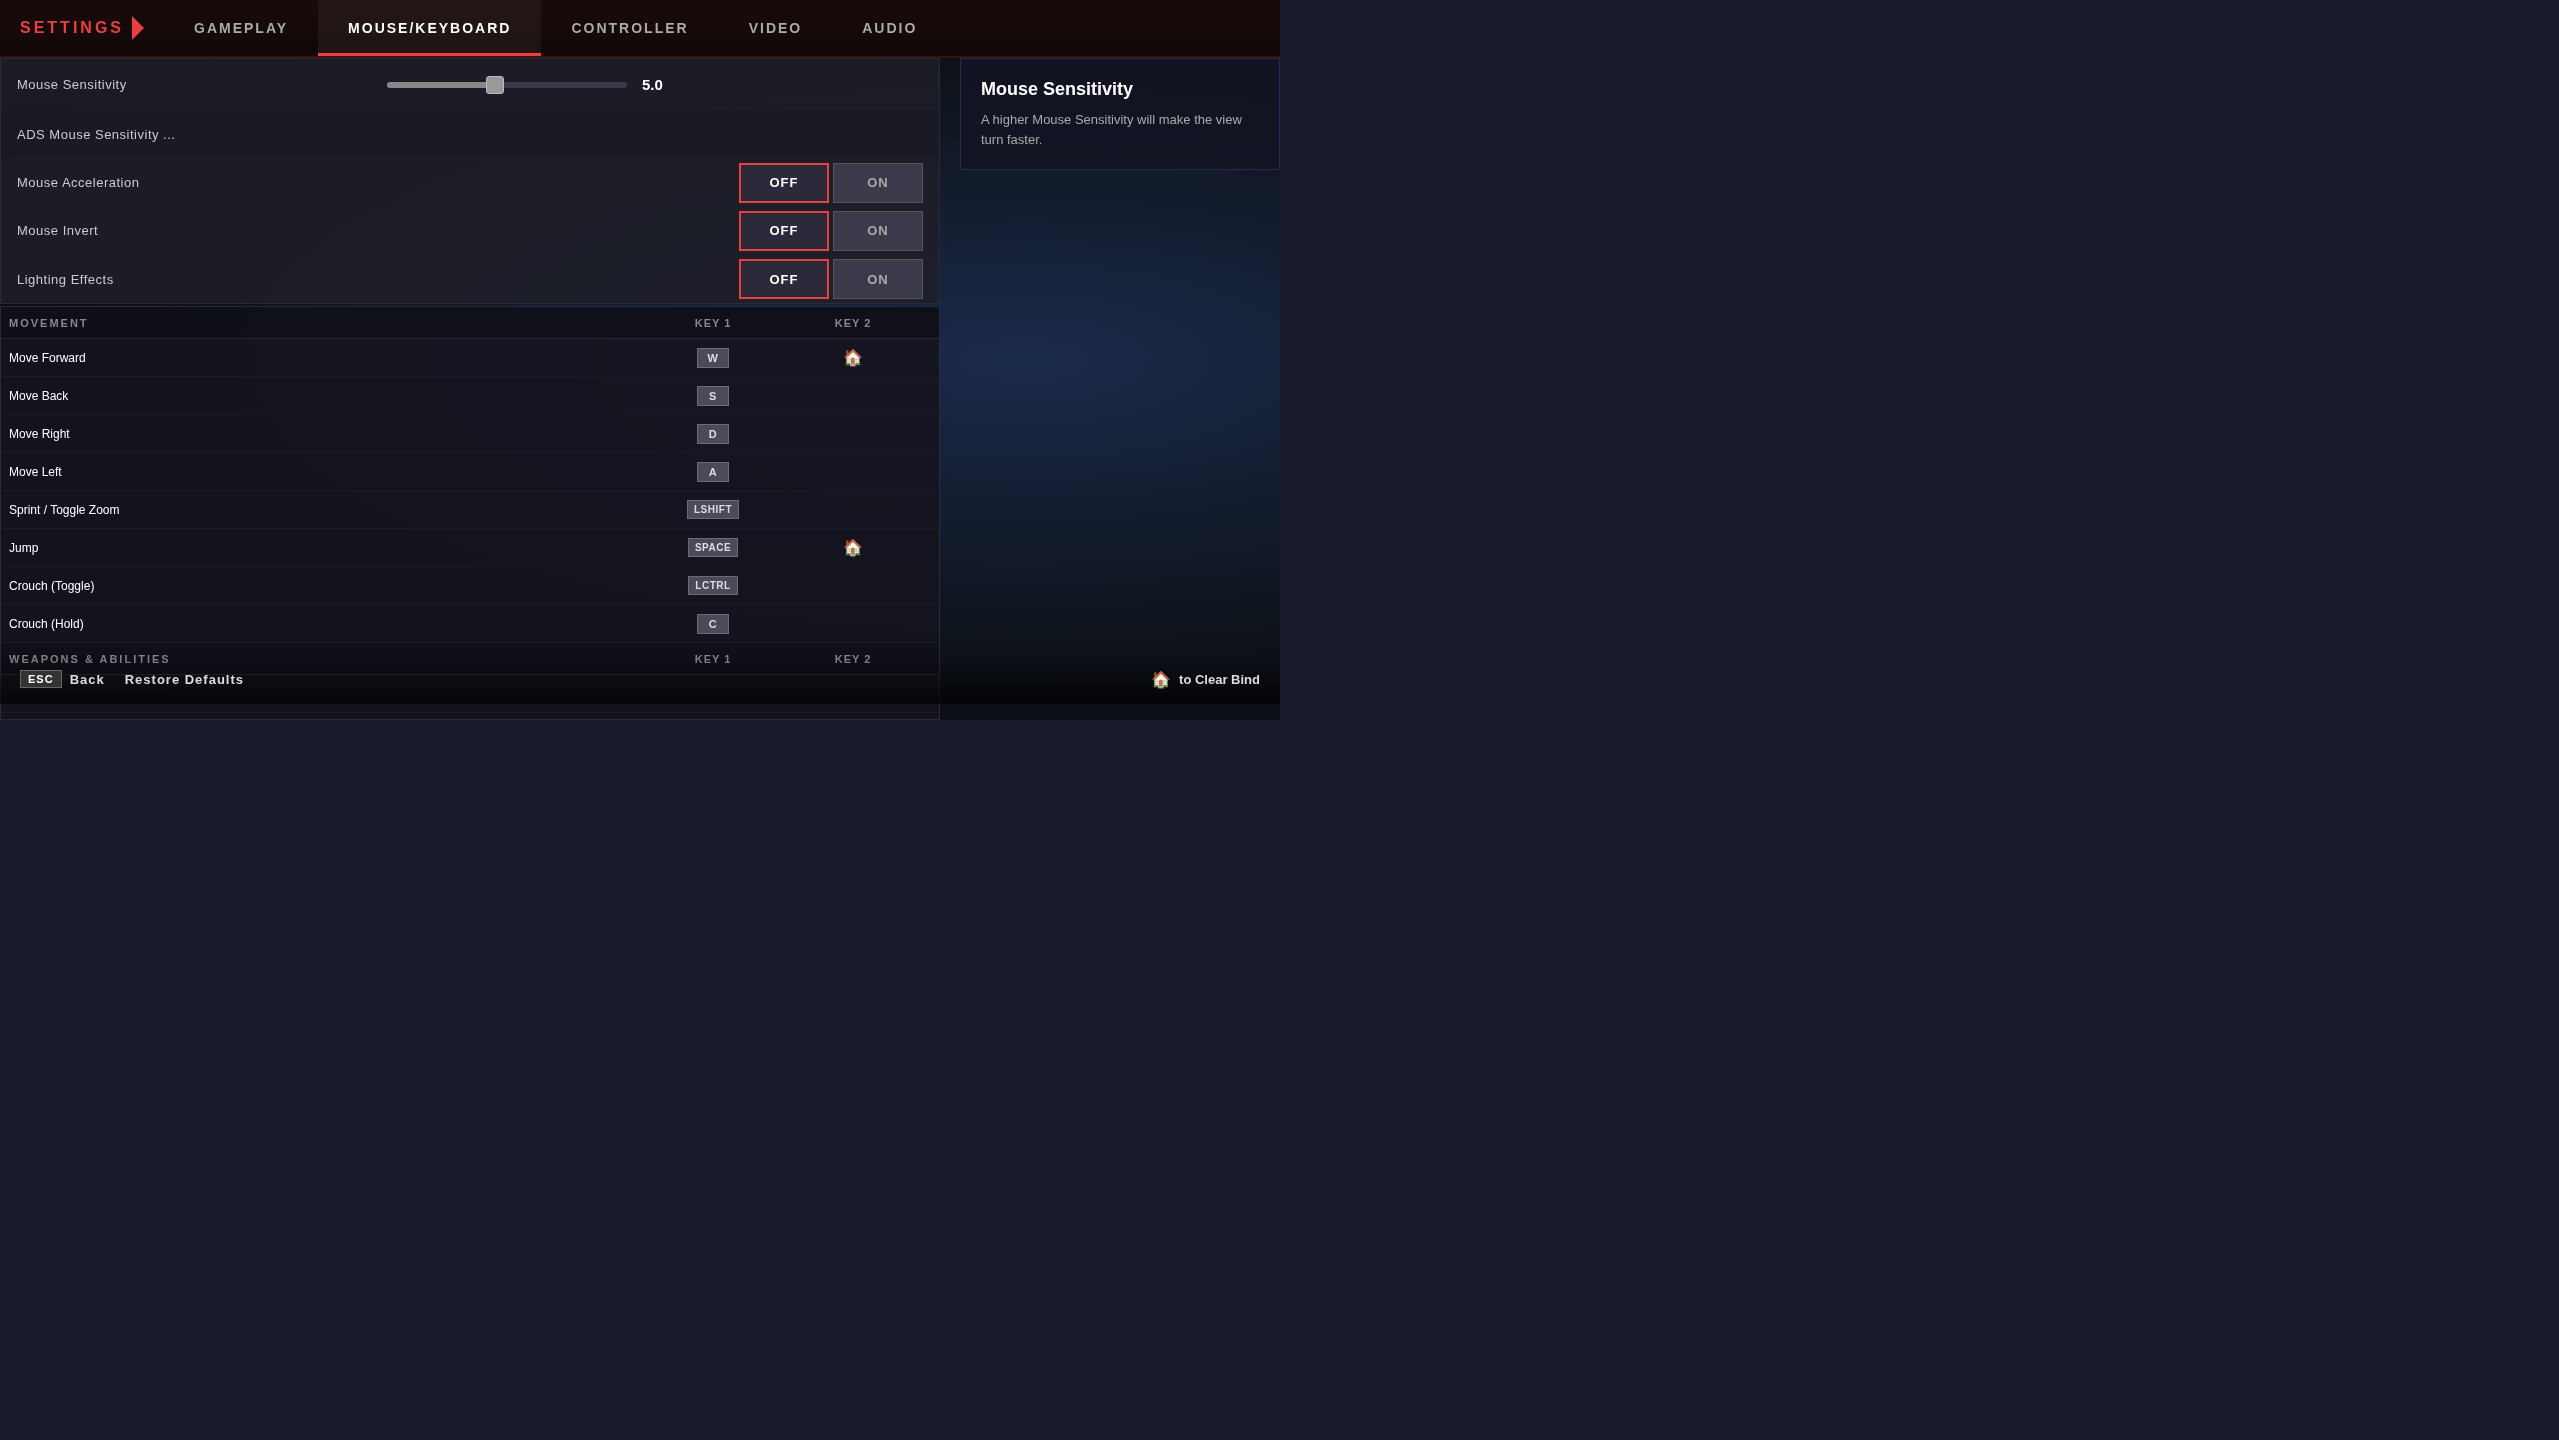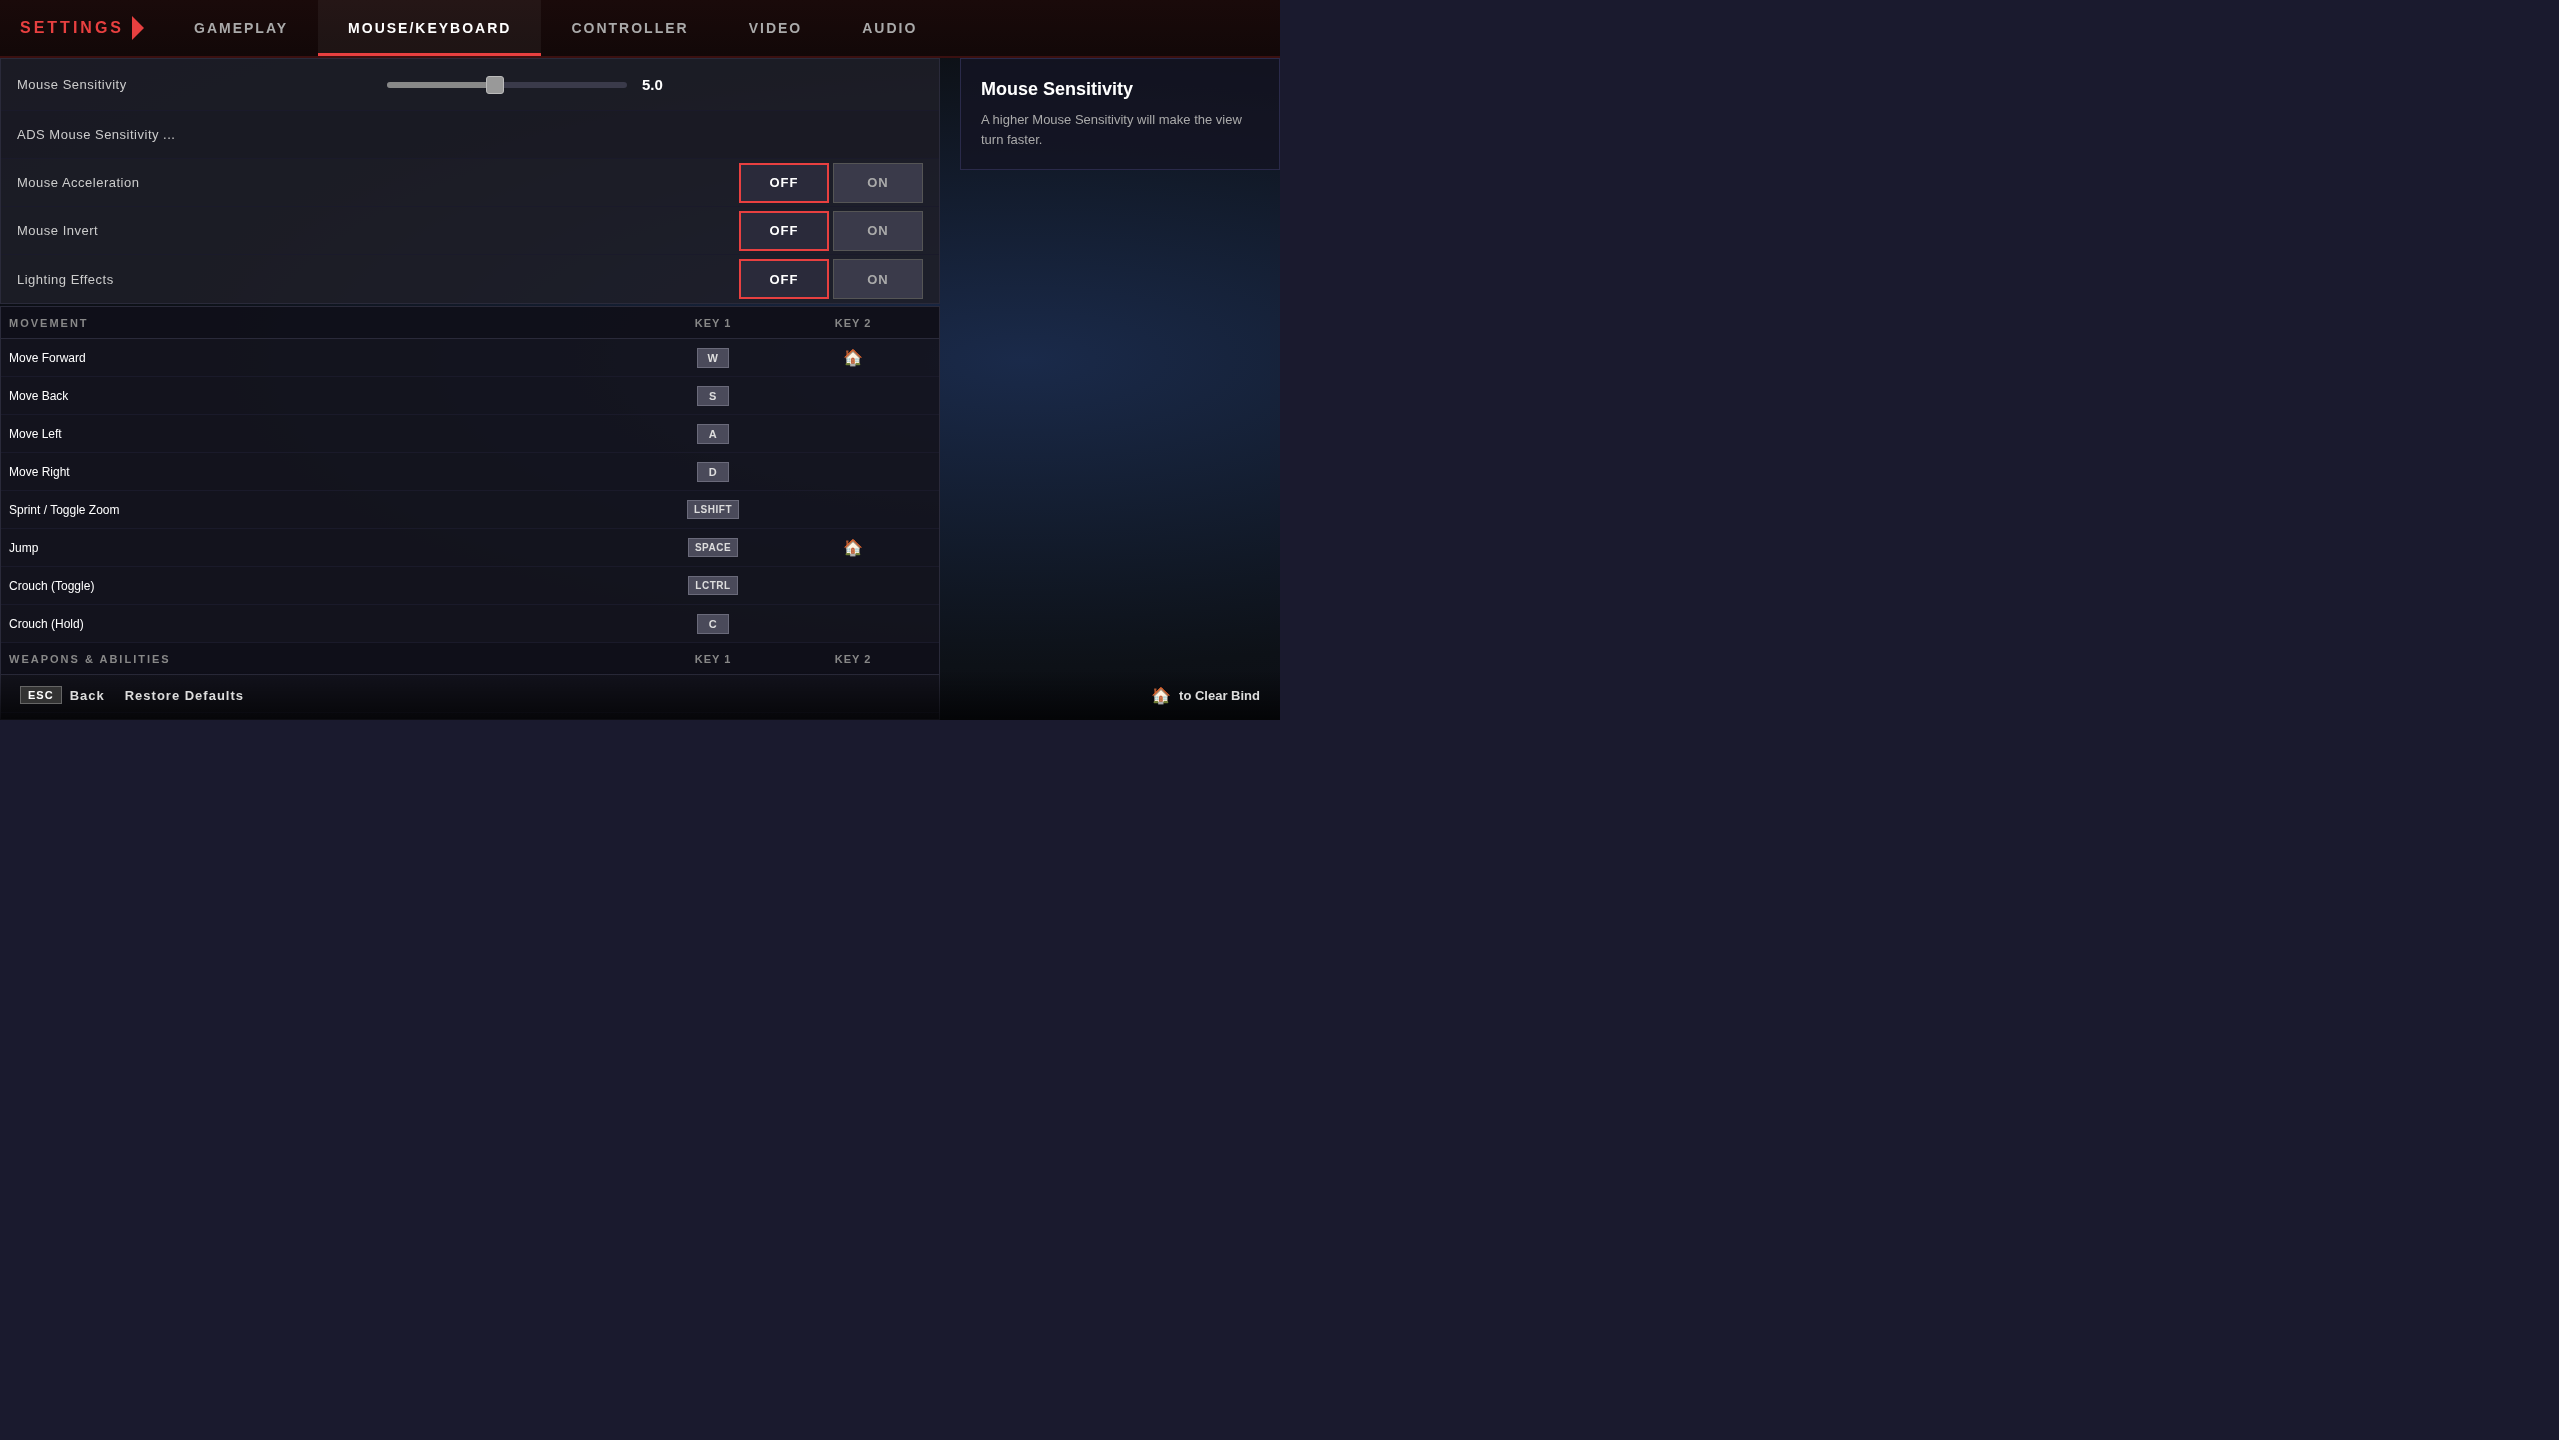--- a/index.html
+++ b/index.html
@@ -333,21 +333,21 @@
 
     .info-desc {
       color: #aaa;
       font-size: 13px;
       line-height: 1.5;
     }
 
     
     .bottom-bar {
       position: absolute;
-      bottom: 0;
+      bottom: 16px;
       left: 0;
       right: 0;
       height: 50px;
       background: linear-gradient(180deg, transparent, rgba(0,0,0,0.7));
       display: flex;
       align-items: center;
       justify-content: space-between;
       padding: 0 20px;
       z-index: 20;
       gap: 34px;
@@ -486,32 +486,32 @@
         <div class="keybind-row">
           <span class="keybind-action">Move Back</span>
           <div class="keybind-key-cell">
             <span class="key-badge">S</span>
           </div>
           <div class="keybind-key-cell"></div>
           <span></span>
         </div>
 
         <div class="keybind-row">
+          <span class="keybind-action">Move Right</span>
+          <div class="keybind-key-cell">
+            <span class="key-badge">D</span>
+          </div>
+          <div class="keybind-key-cell"></div>
+          <span></span>
+        </div>
+
+        <div class="keybind-row">
           <span class="keybind-action">Move Left</span>
           <div class="keybind-key-cell">
             <span class="key-badge">A</span>
-          </div>
-          <div class="keybind-key-cell"></div>
-          <span></span>
-        </div>
-
-        <div class="keybind-row">
-          <span class="keybind-action">Move Right</span>
-          <div class="keybind-key-cell">
-            <span class="key-badge">D</span>
           </div>
           <div class="keybind-key-cell"></div>
           <span></span>
         </div>
 
         <div class="keybind-row">
           <span class="keybind-action">Sprint / Toggle Zoom</span>
           <div class="keybind-key-cell">
             <span class="key-badge wide">LSHIFT</span>
           </div>

